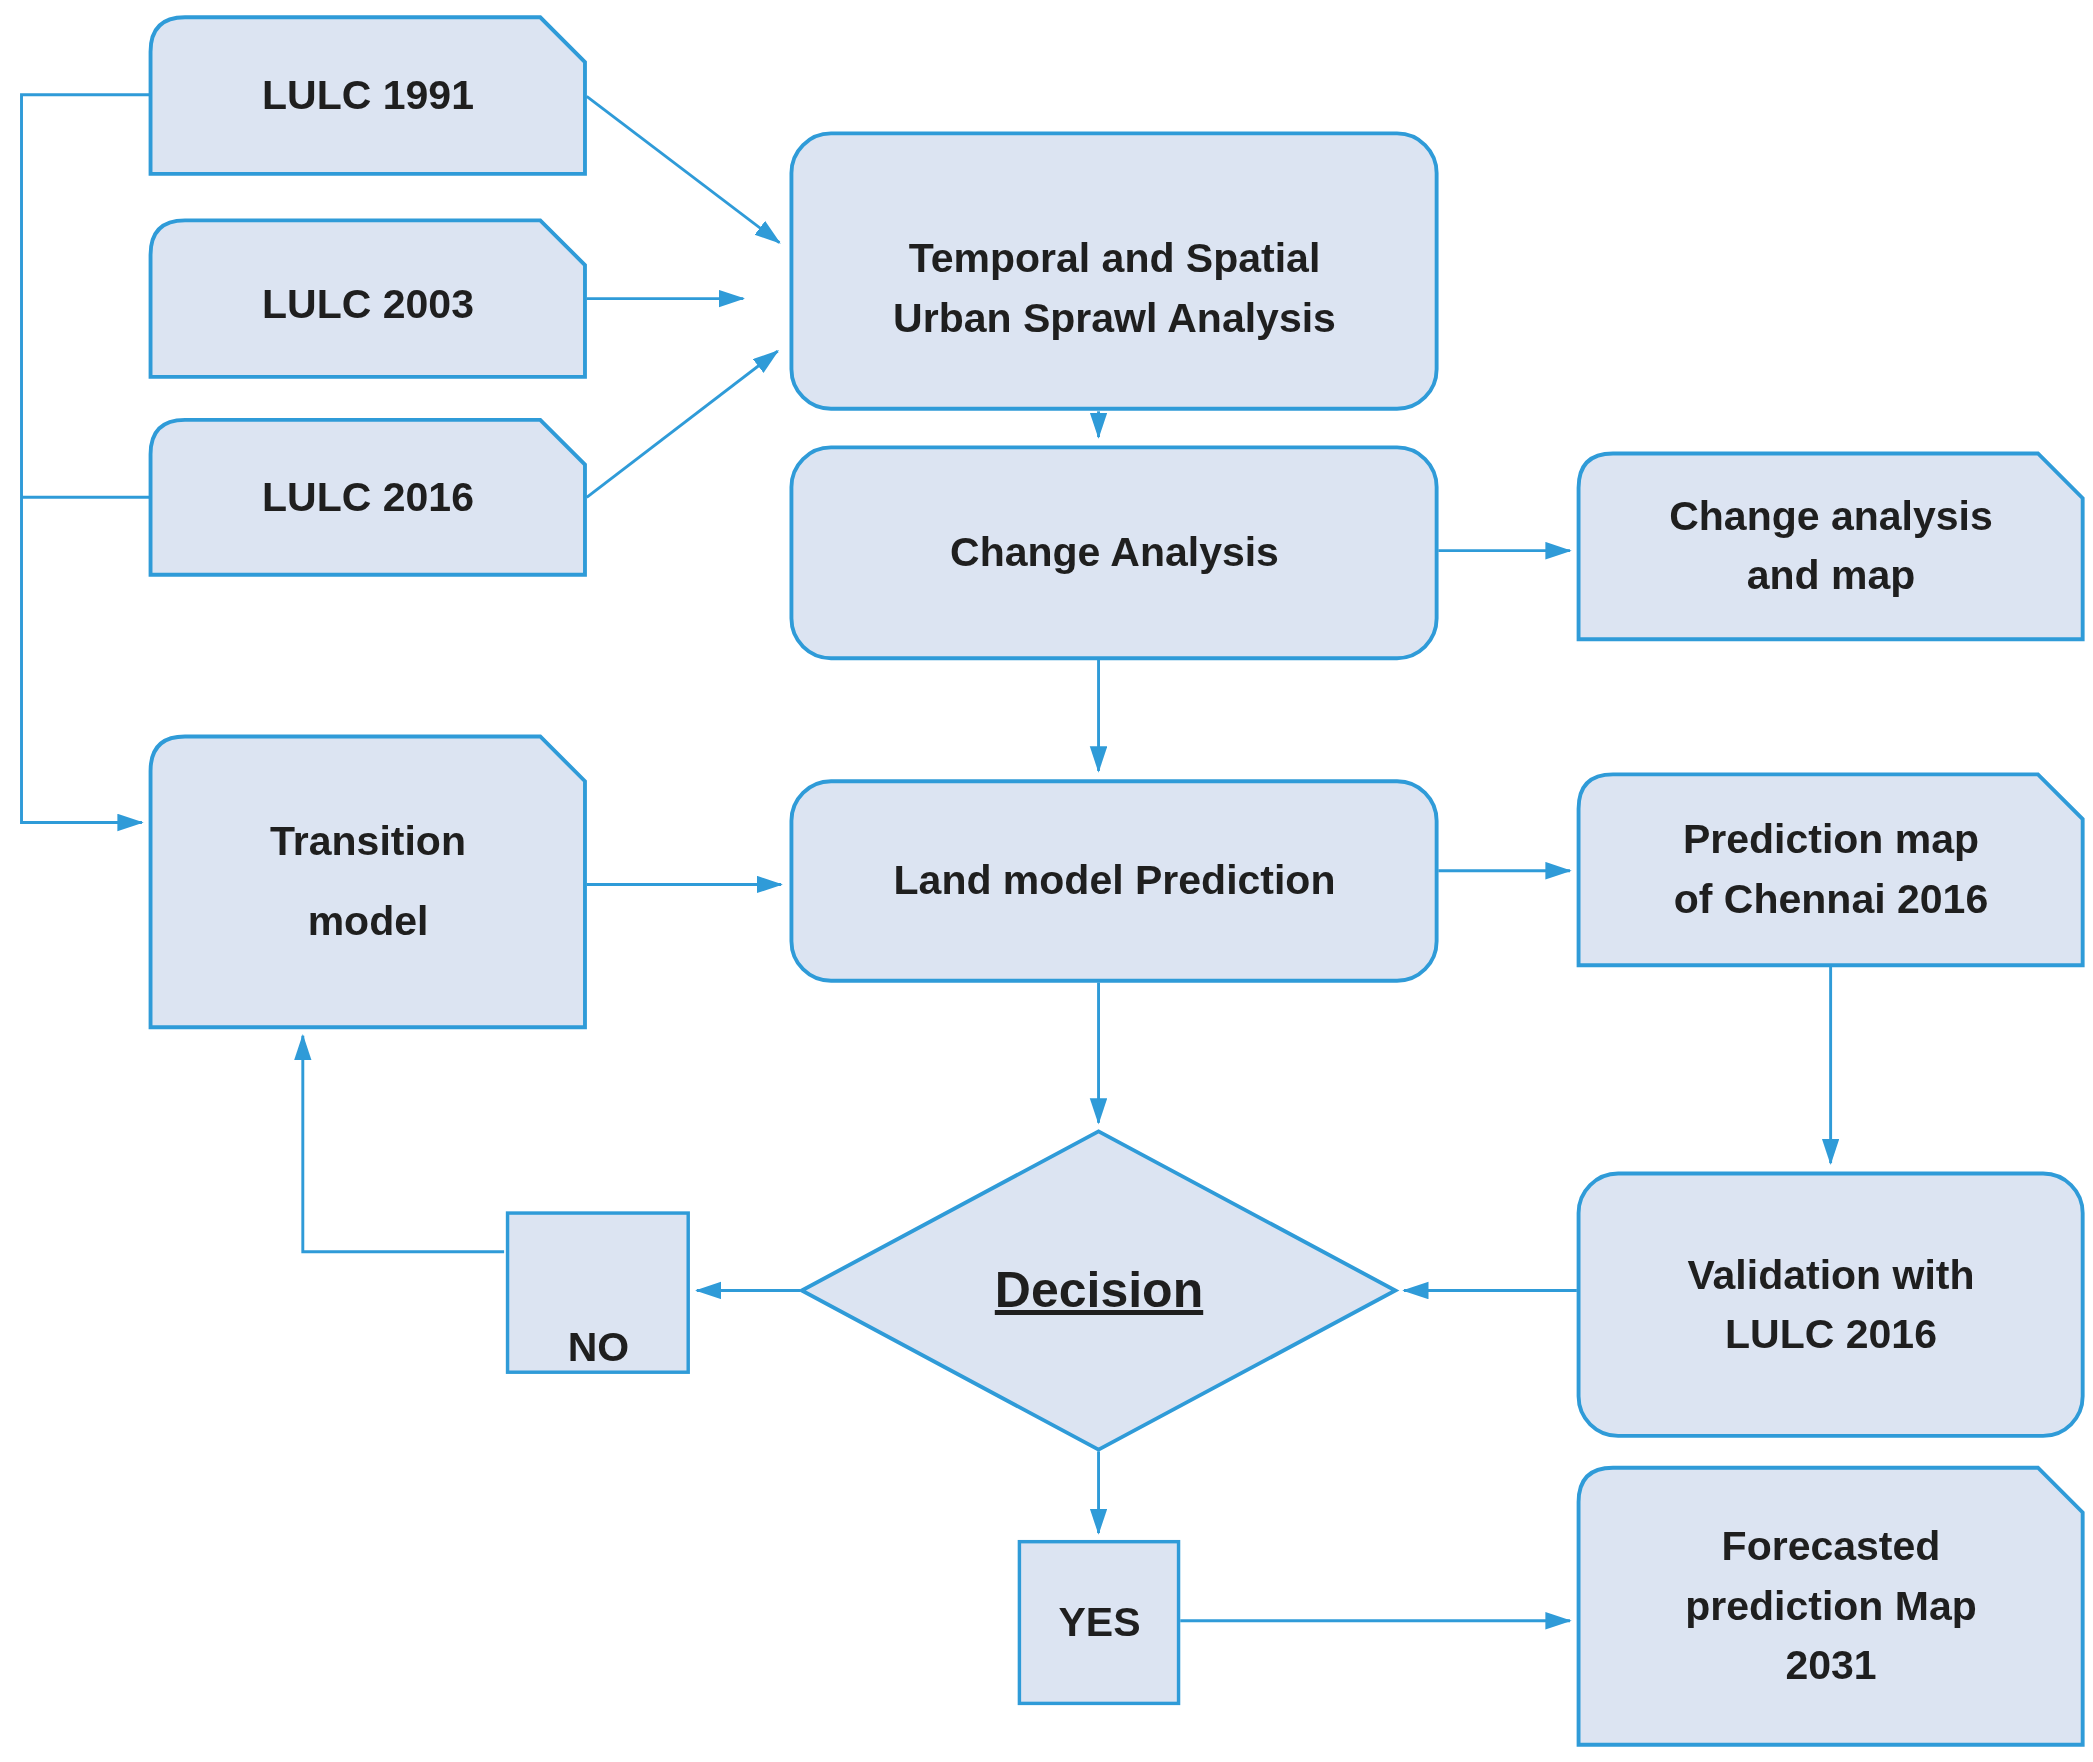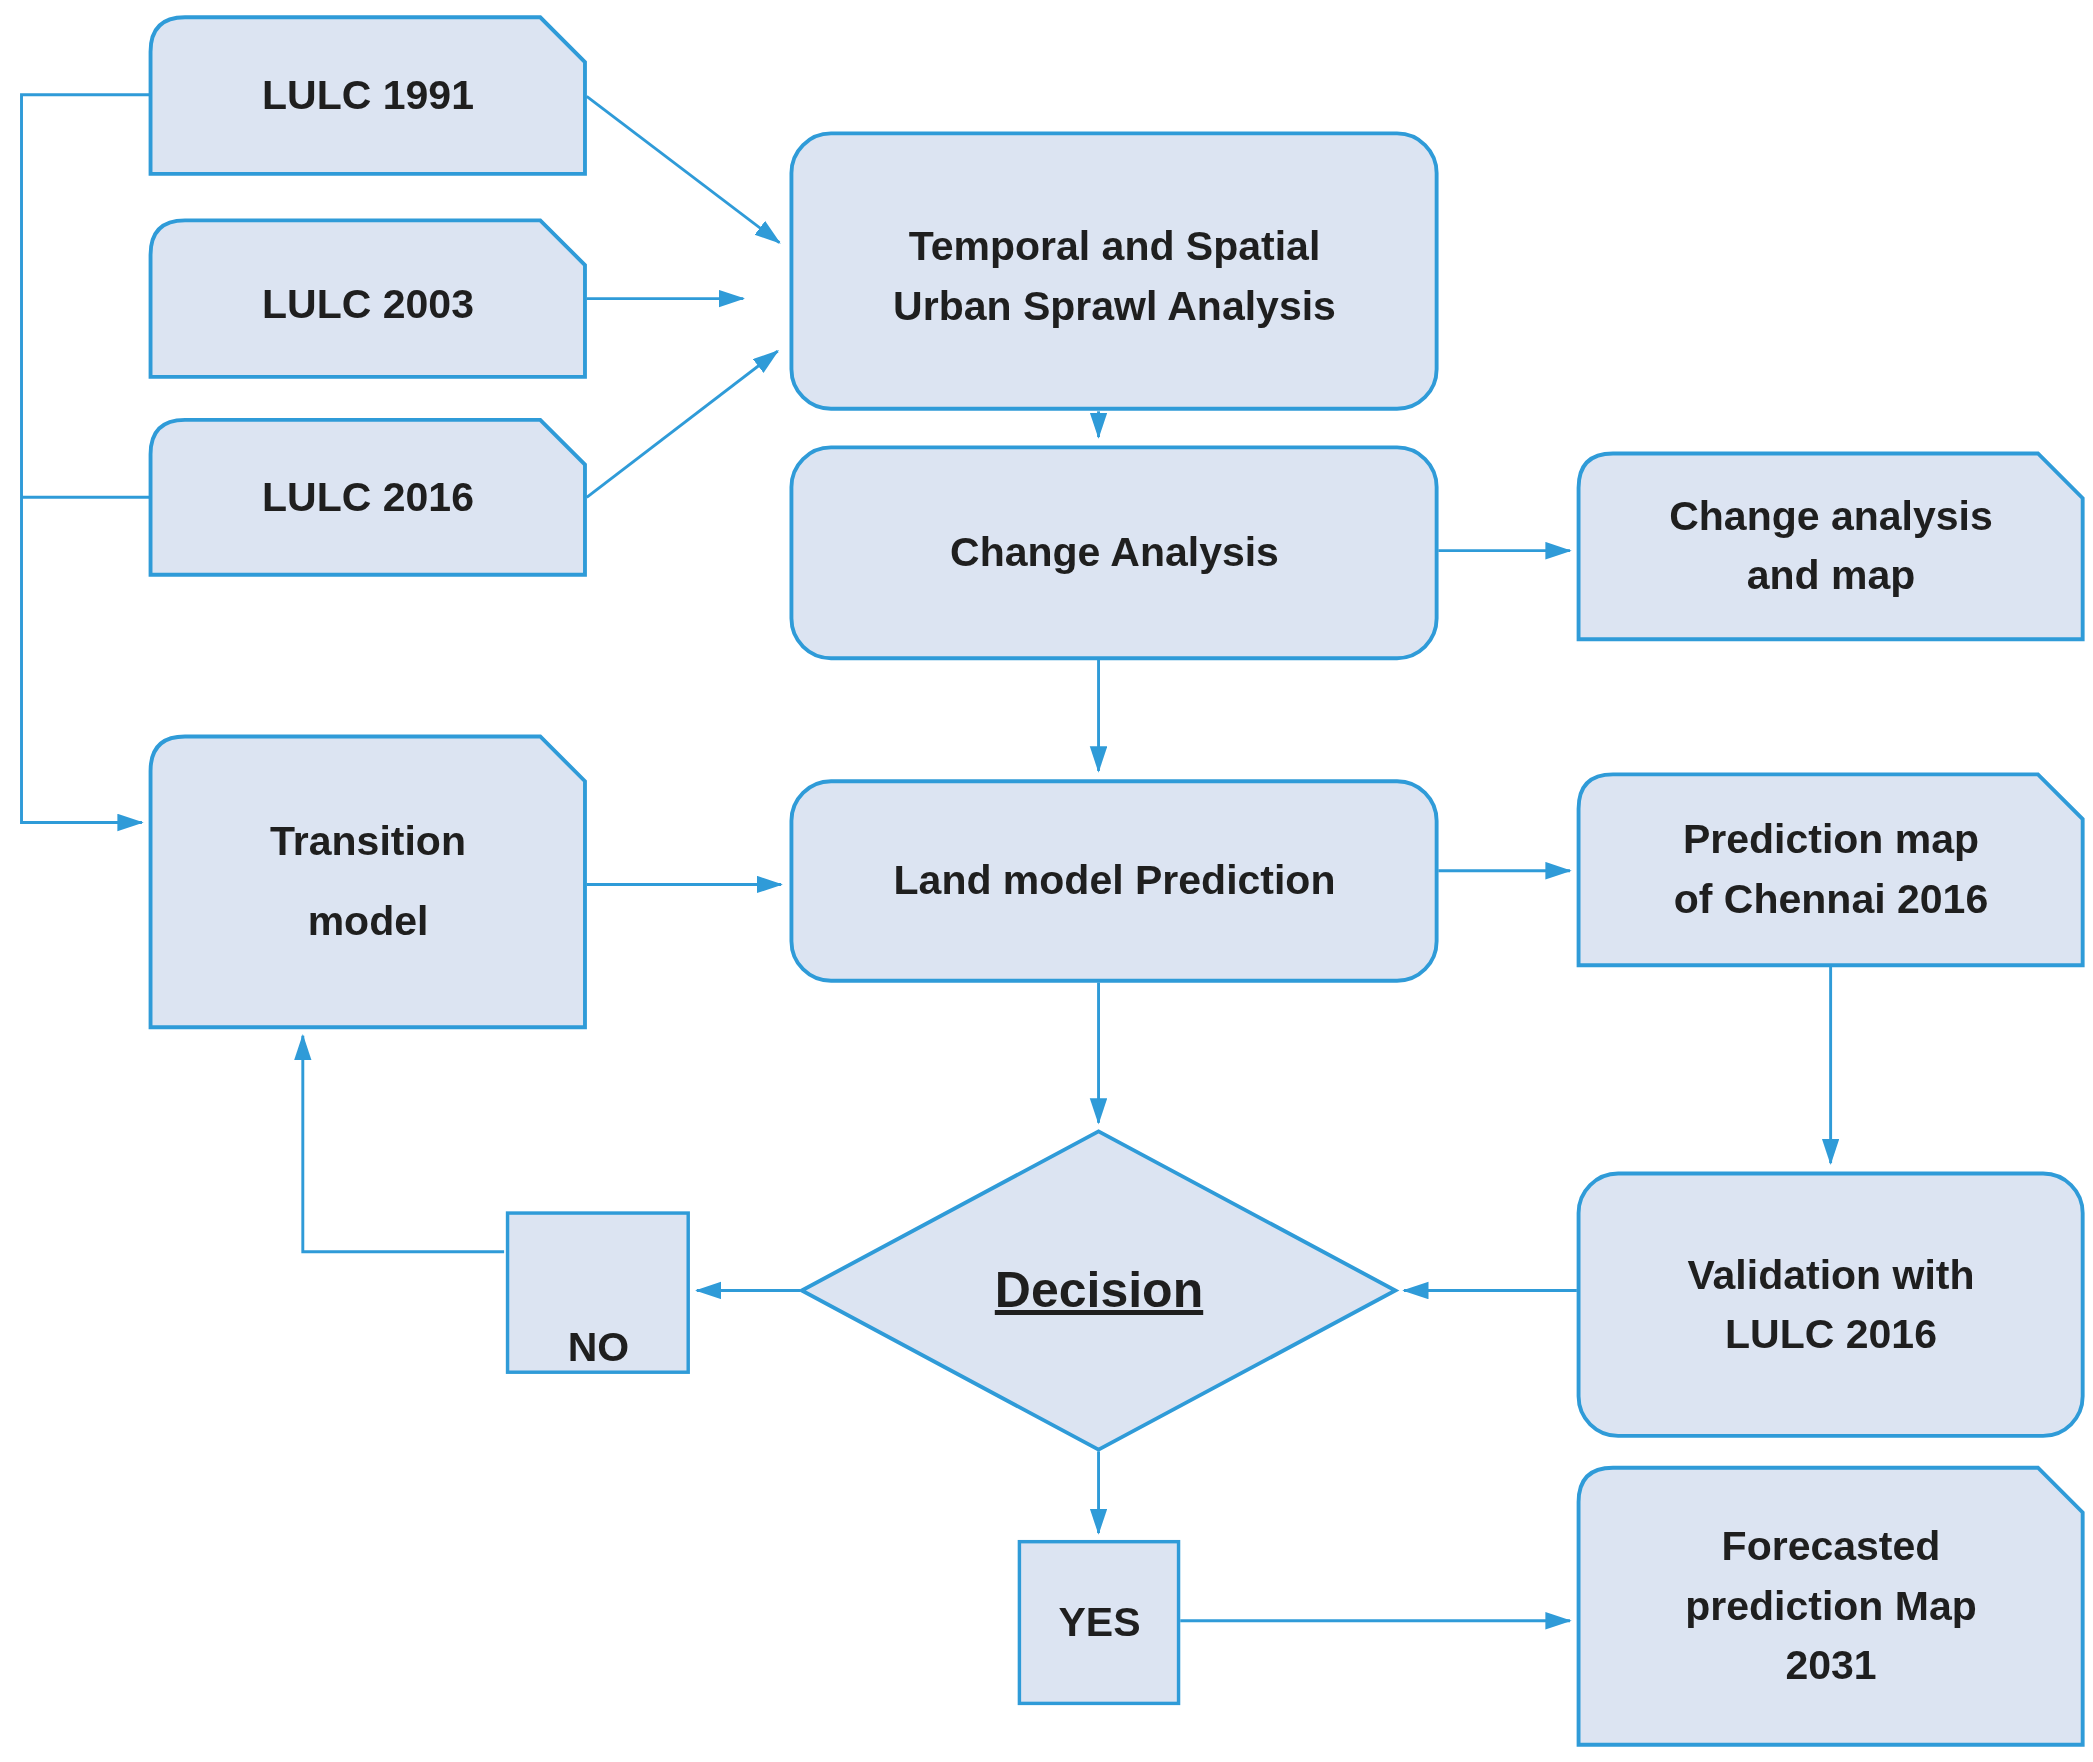--- a/index.html
+++ b/index.html
@@ -90,21 +90,21 @@
   </div>
 
   <div class="node-label" style="left:151px;top:236px;width:434px;height:137px;">
     <span>LULC 2003</span>
   </div>
 
   <div class="node-label" style="left:151px;top:420px;width:434px;height:155px;">
     <span>LULC 2016</span>
   </div>
 
-  <div class="node-label" style="left:792px;top:139px;width:645px;height:275px;">
+  <div class="node-label" style="left:792px;top:151px;width:645px;height:275px;">
     <span>Temporal and Spatial</span>
     <span>Urban Sprawl Analysis</span>
   </div>
 
   <div class="node-label" style="left:792px;top:447px;width:645px;height:211px;">
     <span>Change Analysis</span>
   </div>
 
   <div class="node-label" style="left:1579px;top:453px;width:504px;height:186px;">
     <span>Change analysis</span>

